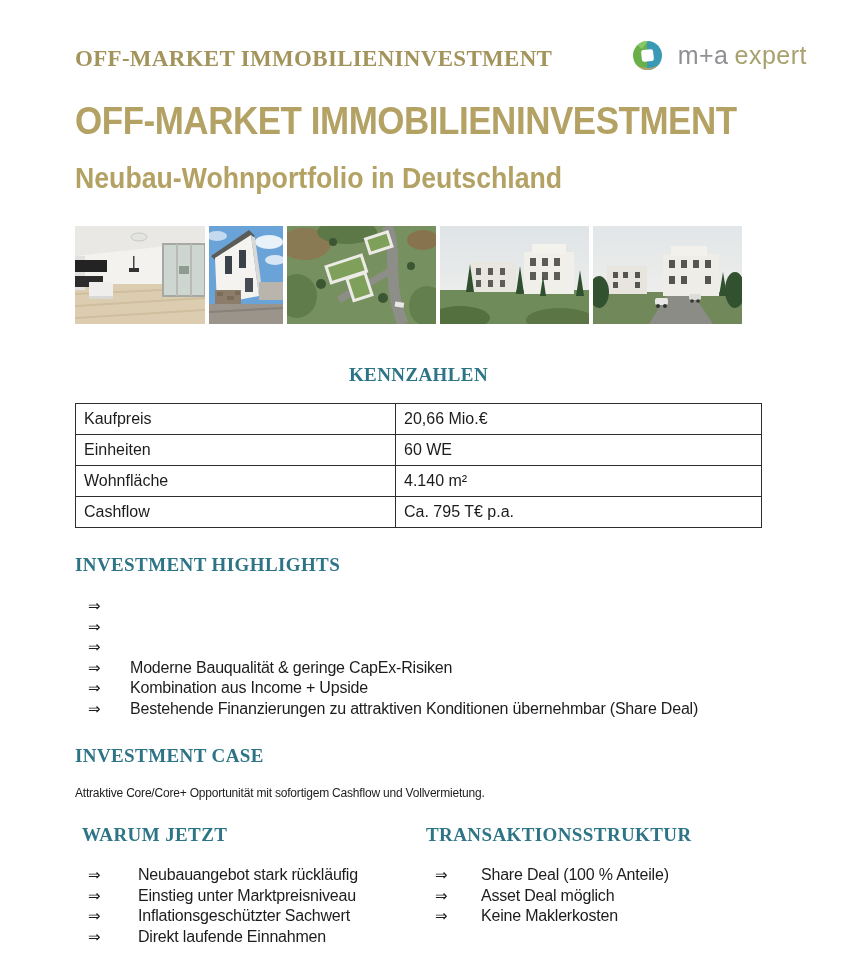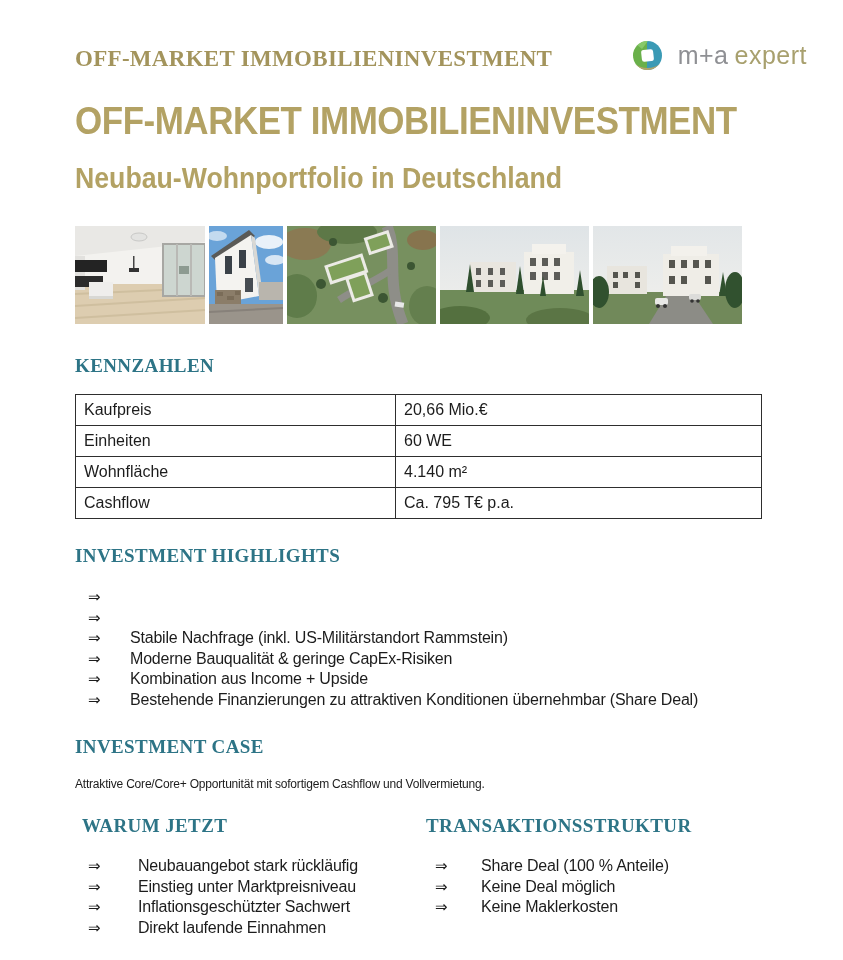--- a/index.html
+++ b/index.html
@@ -34,21 +34,21 @@
   
   .photos { margin-top:31px; display:flex; gap:4px; }
   .photo { height:98px; overflow:hidden; flex:none; }
   .photo svg { display:block; }
 
   
   .section-heading {
     font-family:"Liberation Serif", serif; font-weight:bold;
     font-size:19px; letter-spacing:.4px; color:#2d7486; white-space:nowrap;
   }
-  .kennzahlen-heading { margin-top:31px; }
+  .kennzahlen-heading { margin-top:40px;text-align:center; }
 
   
   table.kpi { margin-top:17px; border-collapse:collapse; width:100%; table-layout:fixed; }
   table.kpi td {
     border:1.6px solid #2e2e2e; height:30px; font-size:16px;
     padding:0 14px 0 8px; vertical-align:middle;
   }
   td.kpi-value { width:50%; }
 
   
@@ -293,21 +293,20 @@
 
   <div class="bullet-list">
     <div class="bullet-row">
       <span class="arrow">⇒</span>
     </div>
     <div class="bullet-row">
       <span class="arrow">⇒</span>
     </div>
     <div class="bullet-row">
       <span class="arrow">⇒</span>
-      <span>Stabile Nachfrage (inkl. US-Militärstandort Rammstein)</span>
     </div>
     <div class="bullet-row">
       <span class="arrow">⇒</span>
       <span>Moderne Bauqualität &amp; geringe CapEx-Risiken</span>
     </div>
     <div class="bullet-row">
       <span class="arrow">⇒</span>
       <span>Kombination aus Income + Upside</span>
     </div>
     <div class="bullet-row">
@@ -344,21 +343,21 @@
 
     <div class="col-right">
       <div class="section-heading">TRANSAKTIONSSTRUKTUR</div>
       <div class="bullet-list">
         <div class="bullet-row">
           <span class="arrow">⇒</span>
           <span>Share Deal (100 % Anteile)</span>
         </div>
         <div class="bullet-row">
           <span class="arrow">⇒</span>
-          <span>Keine Deal möglich</span>
+          <span>Asset Deal möglich</span>
         </div>
         <div class="bullet-row">
           <span class="arrow">⇒</span>
           <span>Keine Maklerkosten</span>
         </div>
       </div>
     </div>
   </div>
 
 </div>

